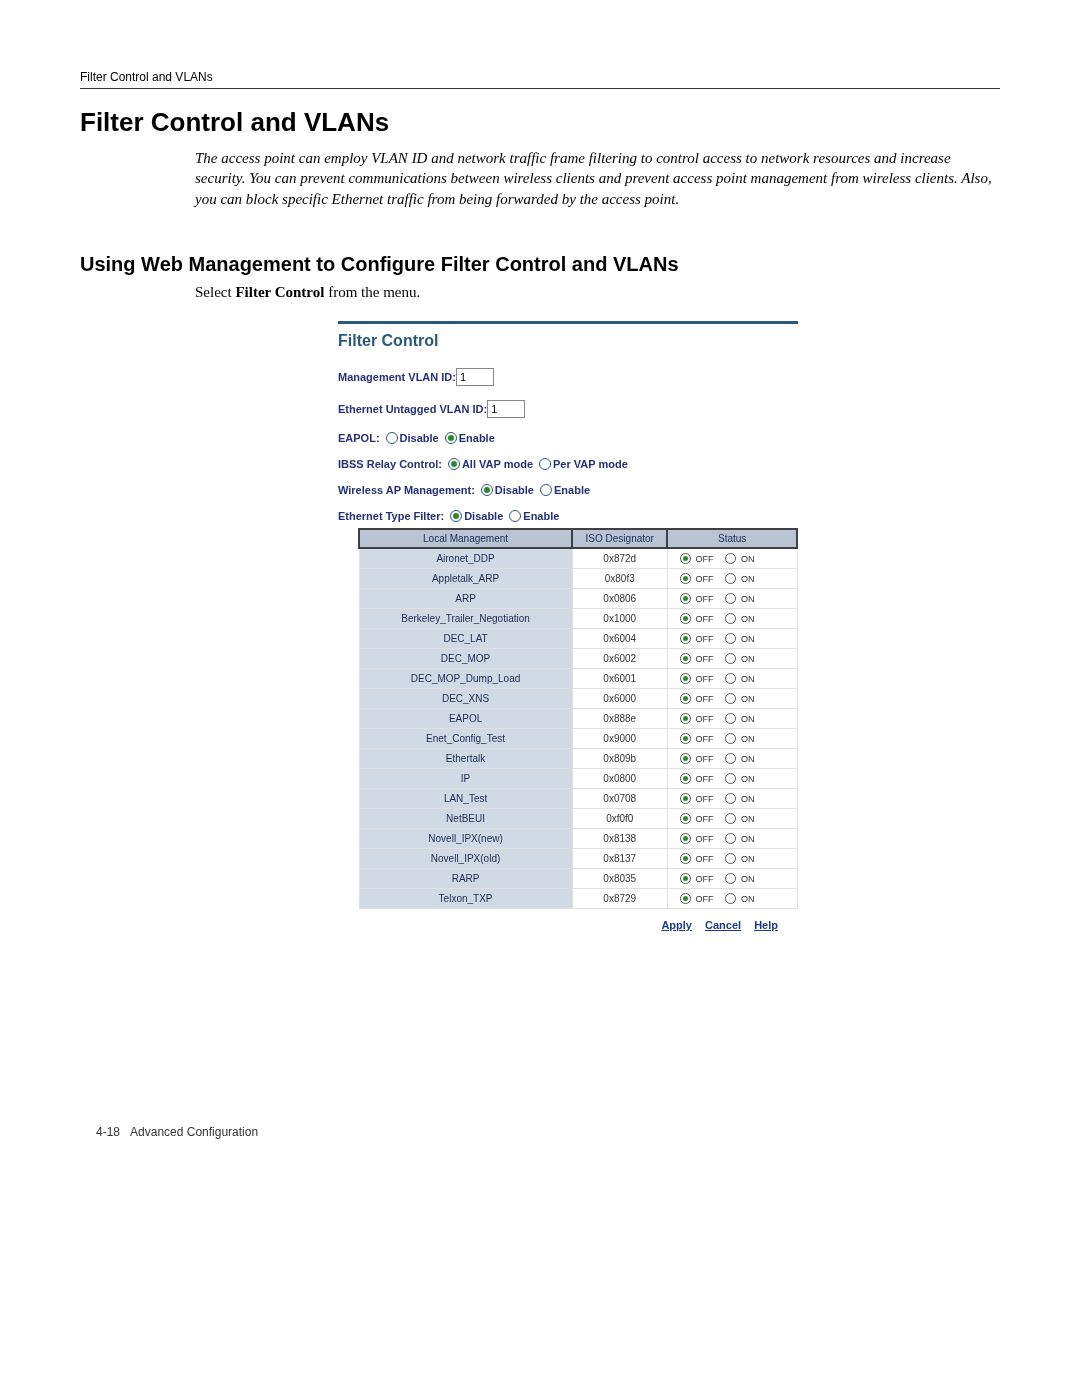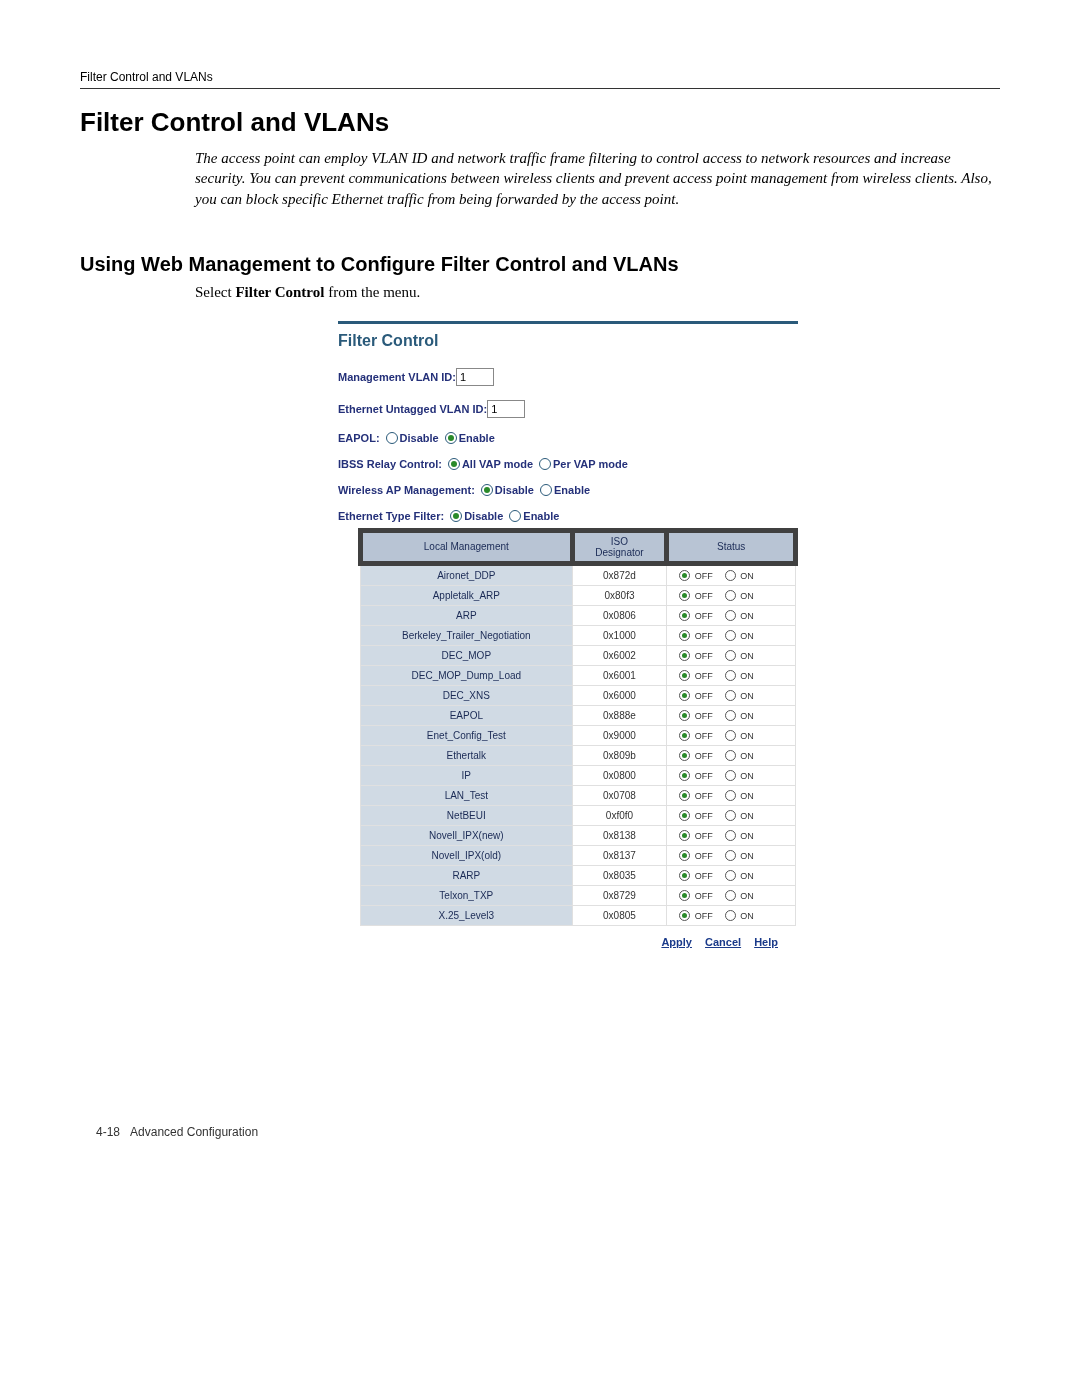--- a/index.html
+++ b/index.html
@@ -112,21 +112,21 @@
     margin-left: 20px;
     width: 440px;
     font-size: 10px;
   }
   table.ftable th {
     background: #b8c4d4;
     color: #1a2a55;
     font-weight: normal;
     font-size: 10px;
     padding: 3px 11px;
-    border: 5px solid #404040;
+    border: 2px solid #404040;
     text-align: center;
   }
   table.ftable td {
     background: #d0dae4;
     color: #1a2a55;
     font-size: 10px;
     padding: 2px 4px;
     border: 1px solid #e0e0e0;
     text-align: center;
     height: 15px;
@@ -255,20 +255,25 @@
           <td class="name">ARP</td>
           <td class="iso">0x0806</td>
           <td class="status"><span class="radio-dot tbl selected"></span><span class="status-cell-label"> OFF</span><span class="radio-dot tbl"></span><span class="status-cell-label"> ON</span></td>
         </tr>
         <tr>
           <td class="name">Berkeley_Trailer_Negotiation</td>
           <td class="iso">0x1000</td>
           <td class="status"><span class="radio-dot tbl selected"></span><span class="status-cell-label"> OFF</span><span class="radio-dot tbl"></span><span class="status-cell-label"> ON</span></td>
         </tr>
         <tr>
+          <td class="name">DEC_LAT</td>
+          <td class="iso">0x6004</td>
+          <td class="status"><span class="radio-dot tbl selected"></span><span class="status-cell-label"> OFF</span><span class="radio-dot tbl"></span><span class="status-cell-label"> ON</span></td>
+        </tr>
+        <tr>
           <td class="name">DEC_MOP</td>
           <td class="iso">0x6002</td>
           <td class="status"><span class="radio-dot tbl selected"></span><span class="status-cell-label"> OFF</span><span class="radio-dot tbl"></span><span class="status-cell-label"> ON</span></td>
         </tr>
         <tr>
           <td class="name">DEC_MOP_Dump_Load</td>
           <td class="iso">0x6001</td>
           <td class="status"><span class="radio-dot tbl selected"></span><span class="status-cell-label"> OFF</span><span class="radio-dot tbl"></span><span class="status-cell-label"> ON</span></td>
         </tr>
         <tr>
@@ -317,25 +322,20 @@
           <td class="status"><span class="radio-dot tbl selected"></span><span class="status-cell-label"> OFF</span><span class="radio-dot tbl"></span><span class="status-cell-label"> ON</span></td>
         </tr>
         <tr>
           <td class="name">RARP</td>
           <td class="iso">0x8035</td>
           <td class="status"><span class="radio-dot tbl selected"></span><span class="status-cell-label"> OFF</span><span class="radio-dot tbl"></span><span class="status-cell-label"> ON</span></td>
         </tr>
         <tr>
           <td class="name">Telxon_TXP</td>
           <td class="iso">0x8729</td>
-          <td class="status"><span class="radio-dot tbl selected"></span><span class="status-cell-label"> OFF</span><span class="radio-dot tbl"></span><span class="status-cell-label"> ON</span></td>
-        </tr>
-        <tr>
-          <td class="name">X.25_Level3</td>
-          <td class="iso">0x0805</td>
           <td class="status"><span class="radio-dot tbl selected"></span><span class="status-cell-label"> OFF</span><span class="radio-dot tbl"></span><span class="status-cell-label"> ON</span></td>
         </tr>
       </tbody>
   </table>
 
   <div class="action-links">
     <a href="#">Apply</a>
     <a href="#">Cancel</a>
     <a href="#">Help</a>
   </div>

